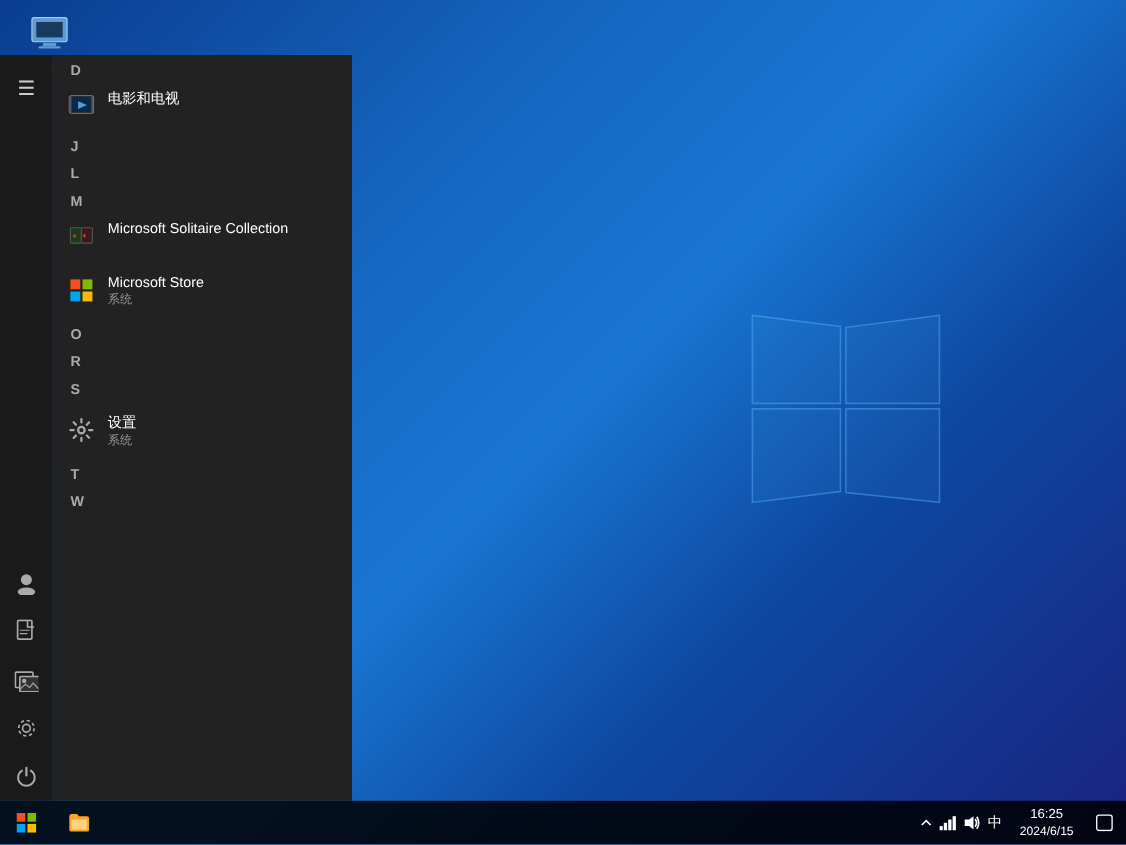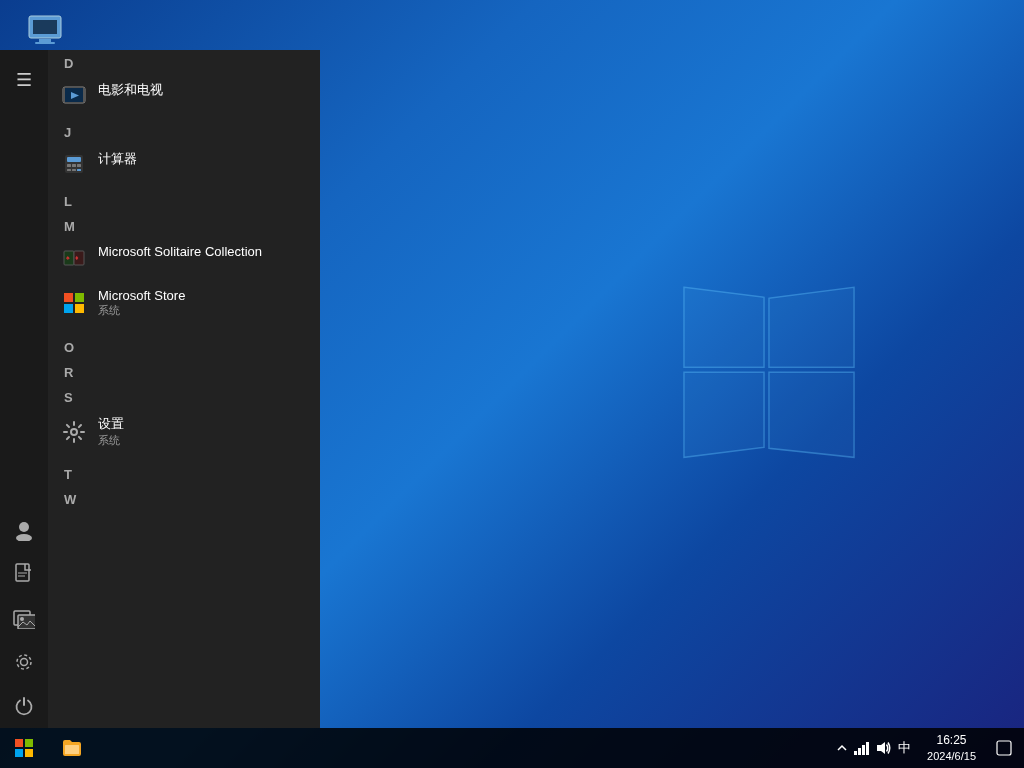--- a/index.html
+++ b/index.html
@@ -191,20 +191,21 @@
       font-size: 11px;
       color: #999;
       display: block;
       font-family: Liberation Mono, monospace;
     }
 
     .app-item-with-sub {
       flex-direction: column;
       align-items: flex-start;
       height: 52px;
+      justify-content: center;
     }
     .app-item-with-sub .app-icon-name {
       display: flex;
       align-items: center;
     }
 
     .folder-arrow {
       margin-left: auto;
       color: #999;
       font-size: 12px;
@@ -303,35 +304,20 @@
           <rect x="2" y="5" width="20" height="14" fill="#0a2a4a"></rect>
           <polygon points="9,9 9,16 17,12.5" fill="#5b9bd5"></polygon>
           <rect x="1" y="5" width="2" height="14" fill="#555"></rect>
           <rect x="21" y="5" width="2" height="14" fill="#555"></rect>
         </svg>
       </div>
       <span>电影和电视</span>
     </div>
 
     <div class="app-section-header">J</div>
-    <div class="app-item">
-      <div class="app-icon">
-        <svg width="24" height="24" viewBox="0 0 24 24">
-          <rect x="3" y="3" width="18" height="18" rx="2" fill="#333"></rect>
-          <rect x="5" y="5" width="14" height="5" rx="1" fill="#5b9bd5"></rect>
-          <rect x="5" y="12" width="4" height="3" rx="0.5" fill="#777"></rect>
-          <rect x="10" y="12" width="4" height="3" rx="0.5" fill="#777"></rect>
-          <rect x="15" y="12" width="4" height="3" rx="0.5" fill="#777"></rect>
-          <rect x="5" y="17" width="4" height="2" rx="0.5" fill="#777"></rect>
-          <rect x="10" y="17" width="4" height="2" rx="0.5" fill="#777"></rect>
-          <rect x="15" y="17" width="4" height="2" rx="0.5" fill="#5b9bd5"></rect>
-        </svg>
-      </div>
-      <span>计算器</span>
-    </div>
 
     <div class="app-section-header">L</div>
 
     <div class="app-section-header">M</div>
     <div class="app-item">
       <div class="app-icon">
         <svg width="24" height="24" viewBox="0 0 24 24">
           <rect x="2" y="5" width="10" height="14" rx="1" fill="#1a3a1a" stroke="#555"></rect>
           <rect x="12" y="5" width="10" height="14" rx="1" fill="#3a1a1a" stroke="#555"></rect>
           <text x="4" y="14" font-size="7" fill="#cc3333">♠</text>

